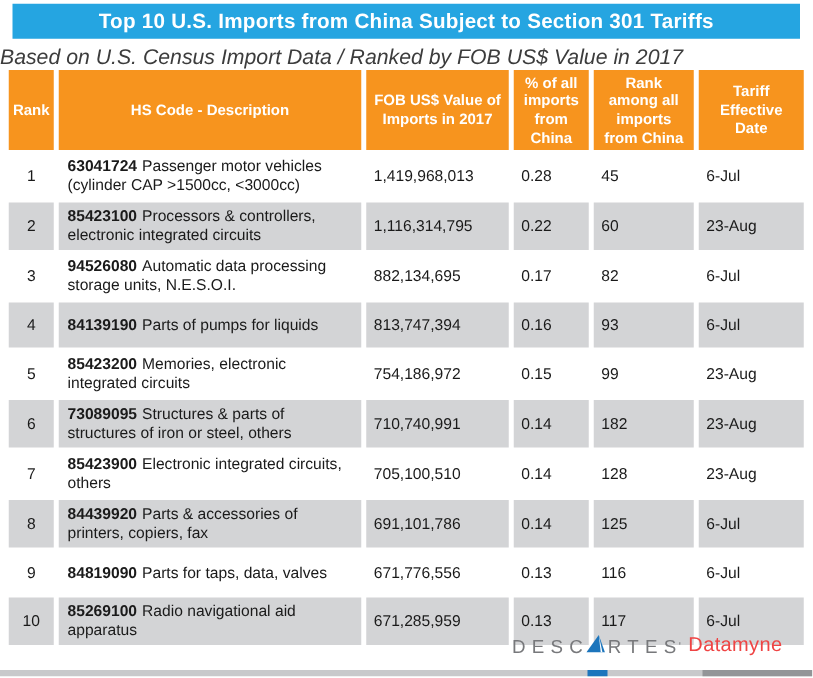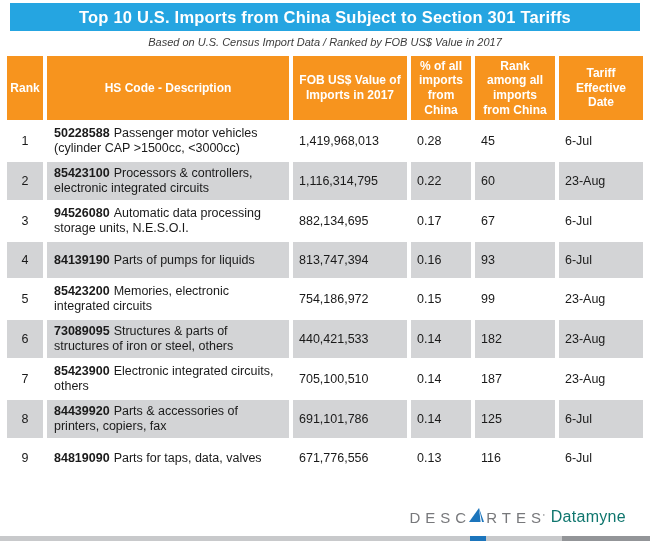--- a/index.html
+++ b/index.html
@@ -7,22 +7,22 @@
     position:relative; width:650px; height:542px; background:#ffffff;
     font-family:"Liberation Sans", sans-serif; overflow:hidden;
     -webkit-font-smoothing:antialiased;
   }
   .title-bar {
     position:absolute; left:10px; right:10px; top:3px; height:28px;
     background:#25A5E1; color:#ffffff; font-weight:bold; font-size:16.5px;
     text-align:center; line-height:28px; letter-spacing:0.2px;
   }
   .subtitle {
-    position:absolute; top:36px; left:0; right:0; text-align:center;
-    font-style:italic; font-size:11px; color:#3c3c3c;
+    position:absolute; top:36px; left:0; right:0; text-align:left;
+    font-style:italic; font-size:17px; color:#3c3c3c;
   }
   table.imports {
     position:absolute; top:54px; left:3px; width:644px;
     border-collapse:separate; border-spacing:4px 2px; table-layout:fixed;
     font-size:12.5px; color:#1a1a1a;
   }
   th {
     background:#F7941E; color:#ffffff; font-weight:bold; font-size:12px;
     line-height:1.22; vertical-align:middle; text-align:center;
     white-space:pre-line; height:60px; padding:2px 2px;
@@ -33,21 +33,21 @@
   td.num  { text-align:left; padding-right:8px; }
   td.desc { text-align:left; padding-left:7px; }
   .hs { font-weight:bold; margin-right:4px; }
   .footer-logo {
     position:absolute; right:24px; top:506px; height:22px;
     display:flex; align-items:center; white-space:nowrap;padding-left:36px;
   }
   .logo-letters { font-size:15px; letter-spacing:5px; color:#77787B; }
   .logo-tick { font-size:9px; color:#77787B; vertical-align:top; margin-left:-3px; }
   .logo-tri { margin:0 2px 0 -2px; display:inline-block; }
-  .logo-product { font-size:16px; color:#0f766e; margin-left:6px; letter-spacing:0.3px; }
+  .logo-product { font-size:16px; color:#ef4444; margin-left:6px; letter-spacing:0.3px; }
   .bottom-strip {
     position:absolute; left:0; right:0; bottom:1px; height:5px; background:#C8C9CB;
   }
   .strip-blue { position:absolute; left:470px; width:16px; top:0; bottom:0; background:#1C75BC; }
   .strip-dark { position:absolute; left:562px; right:0; top:0; bottom:0; background:#939598; }
 </style>
 </head>
 <body>
 
 <div class="canvas">
@@ -80,40 +80,40 @@
 imports
 from China</th>
         <th>Tariff
 Effective
 Date</th>
       </tr>
     </thead>
     <tbody>
       <tr>
         <td class="rank">1</td>
-        <td class="desc"><span class="hs">50228588</span><span>Passenger motor vehicles (cylinder CAP &gt;1500cc, &lt;3000cc)</span></td>
+        <td class="desc"><span class="hs">63041724</span><span>Passenger motor vehicles (cylinder CAP &gt;1500cc, &lt;3000cc)</span></td>
         <td class="num">1,419,968,013</td>
         <td class="num">0.28</td>
         <td class="num">45</td>
         <td class="num">6-Jul</td>
       </tr>
       <tr class="alt">
         <td class="rank">2</td>
         <td class="desc"><span class="hs">85423100</span><span>Processors &amp; controllers, electronic integrated circuits</span></td>
         <td class="num">1,116,314,795</td>
         <td class="num">0.22</td>
         <td class="num">60</td>
         <td class="num">23-Aug</td>
       </tr>
       <tr>
         <td class="rank">3</td>
         <td class="desc"><span class="hs">94526080</span><span>Automatic data processing storage units, N.E.S.O.I.</span></td>
         <td class="num">882,134,695</td>
         <td class="num">0.17</td>
-        <td class="num">67</td>
+        <td class="num">82</td>
         <td class="num">6-Jul</td>
       </tr>
       <tr class="alt">
         <td class="rank">4</td>
         <td class="desc"><span class="hs">84139190</span><span>Parts of pumps for liquids</span></td>
         <td class="num">813,747,394</td>
         <td class="num">0.16</td>
         <td class="num">93</td>
         <td class="num">6-Jul</td>
       </tr>
@@ -121,47 +121,55 @@
         <td class="rank">5</td>
         <td class="desc"><span class="hs">85423200</span><span>Memories, electronic integrated circuits</span></td>
         <td class="num">754,186,972</td>
         <td class="num">0.15</td>
         <td class="num">99</td>
         <td class="num">23-Aug</td>
       </tr>
       <tr class="alt">
         <td class="rank">6</td>
         <td class="desc"><span class="hs">73089095</span><span>Structures &amp; parts of structures of iron or steel, others</span></td>
-        <td class="num">440,421,533</td>
+        <td class="num">710,740,991</td>
         <td class="num">0.14</td>
         <td class="num">182</td>
         <td class="num">23-Aug</td>
       </tr>
       <tr>
         <td class="rank">7</td>
         <td class="desc"><span class="hs">85423900</span><span>Electronic integrated circuits, others</span></td>
         <td class="num">705,100,510</td>
         <td class="num">0.14</td>
-        <td class="num">187</td>
+        <td class="num">128</td>
         <td class="num">23-Aug</td>
       </tr>
       <tr class="alt">
         <td class="rank">8</td>
         <td class="desc"><span class="hs">84439920</span><span>Parts &amp; accessories of printers, copiers, fax</span></td>
         <td class="num">691,101,786</td>
         <td class="num">0.14</td>
         <td class="num">125</td>
         <td class="num">6-Jul</td>
       </tr>
       <tr>
         <td class="rank">9</td>
         <td class="desc"><span class="hs">84819090</span><span>Parts for taps, data, valves</span></td>
         <td class="num">671,776,556</td>
         <td class="num">0.13</td>
         <td class="num">116</td>
+        <td class="num">6-Jul</td>
+      </tr>
+      <tr class="alt">
+        <td class="rank">10</td>
+        <td class="desc"><span class="hs">85269100</span><span>Radio navigational aid apparatus</span></td>
+        <td class="num">671,285,959</td>
+        <td class="num">0.13</td>
+        <td class="num">117</td>
         <td class="num">6-Jul</td>
       </tr>
     </tbody>
   </table>
 
   <div class="footer-logo">
     <span class="logo-letters">DESC</span>
       <span class="logo-tri"><svg width="15" height="14" viewBox="0 0 15 14">
           <polygon points="0,14 10,0 15,14" fill="#1C75BC"></polygon>
           <polygon points="10,0 11.6,14 13,14" fill="#ffffff"></polygon>

